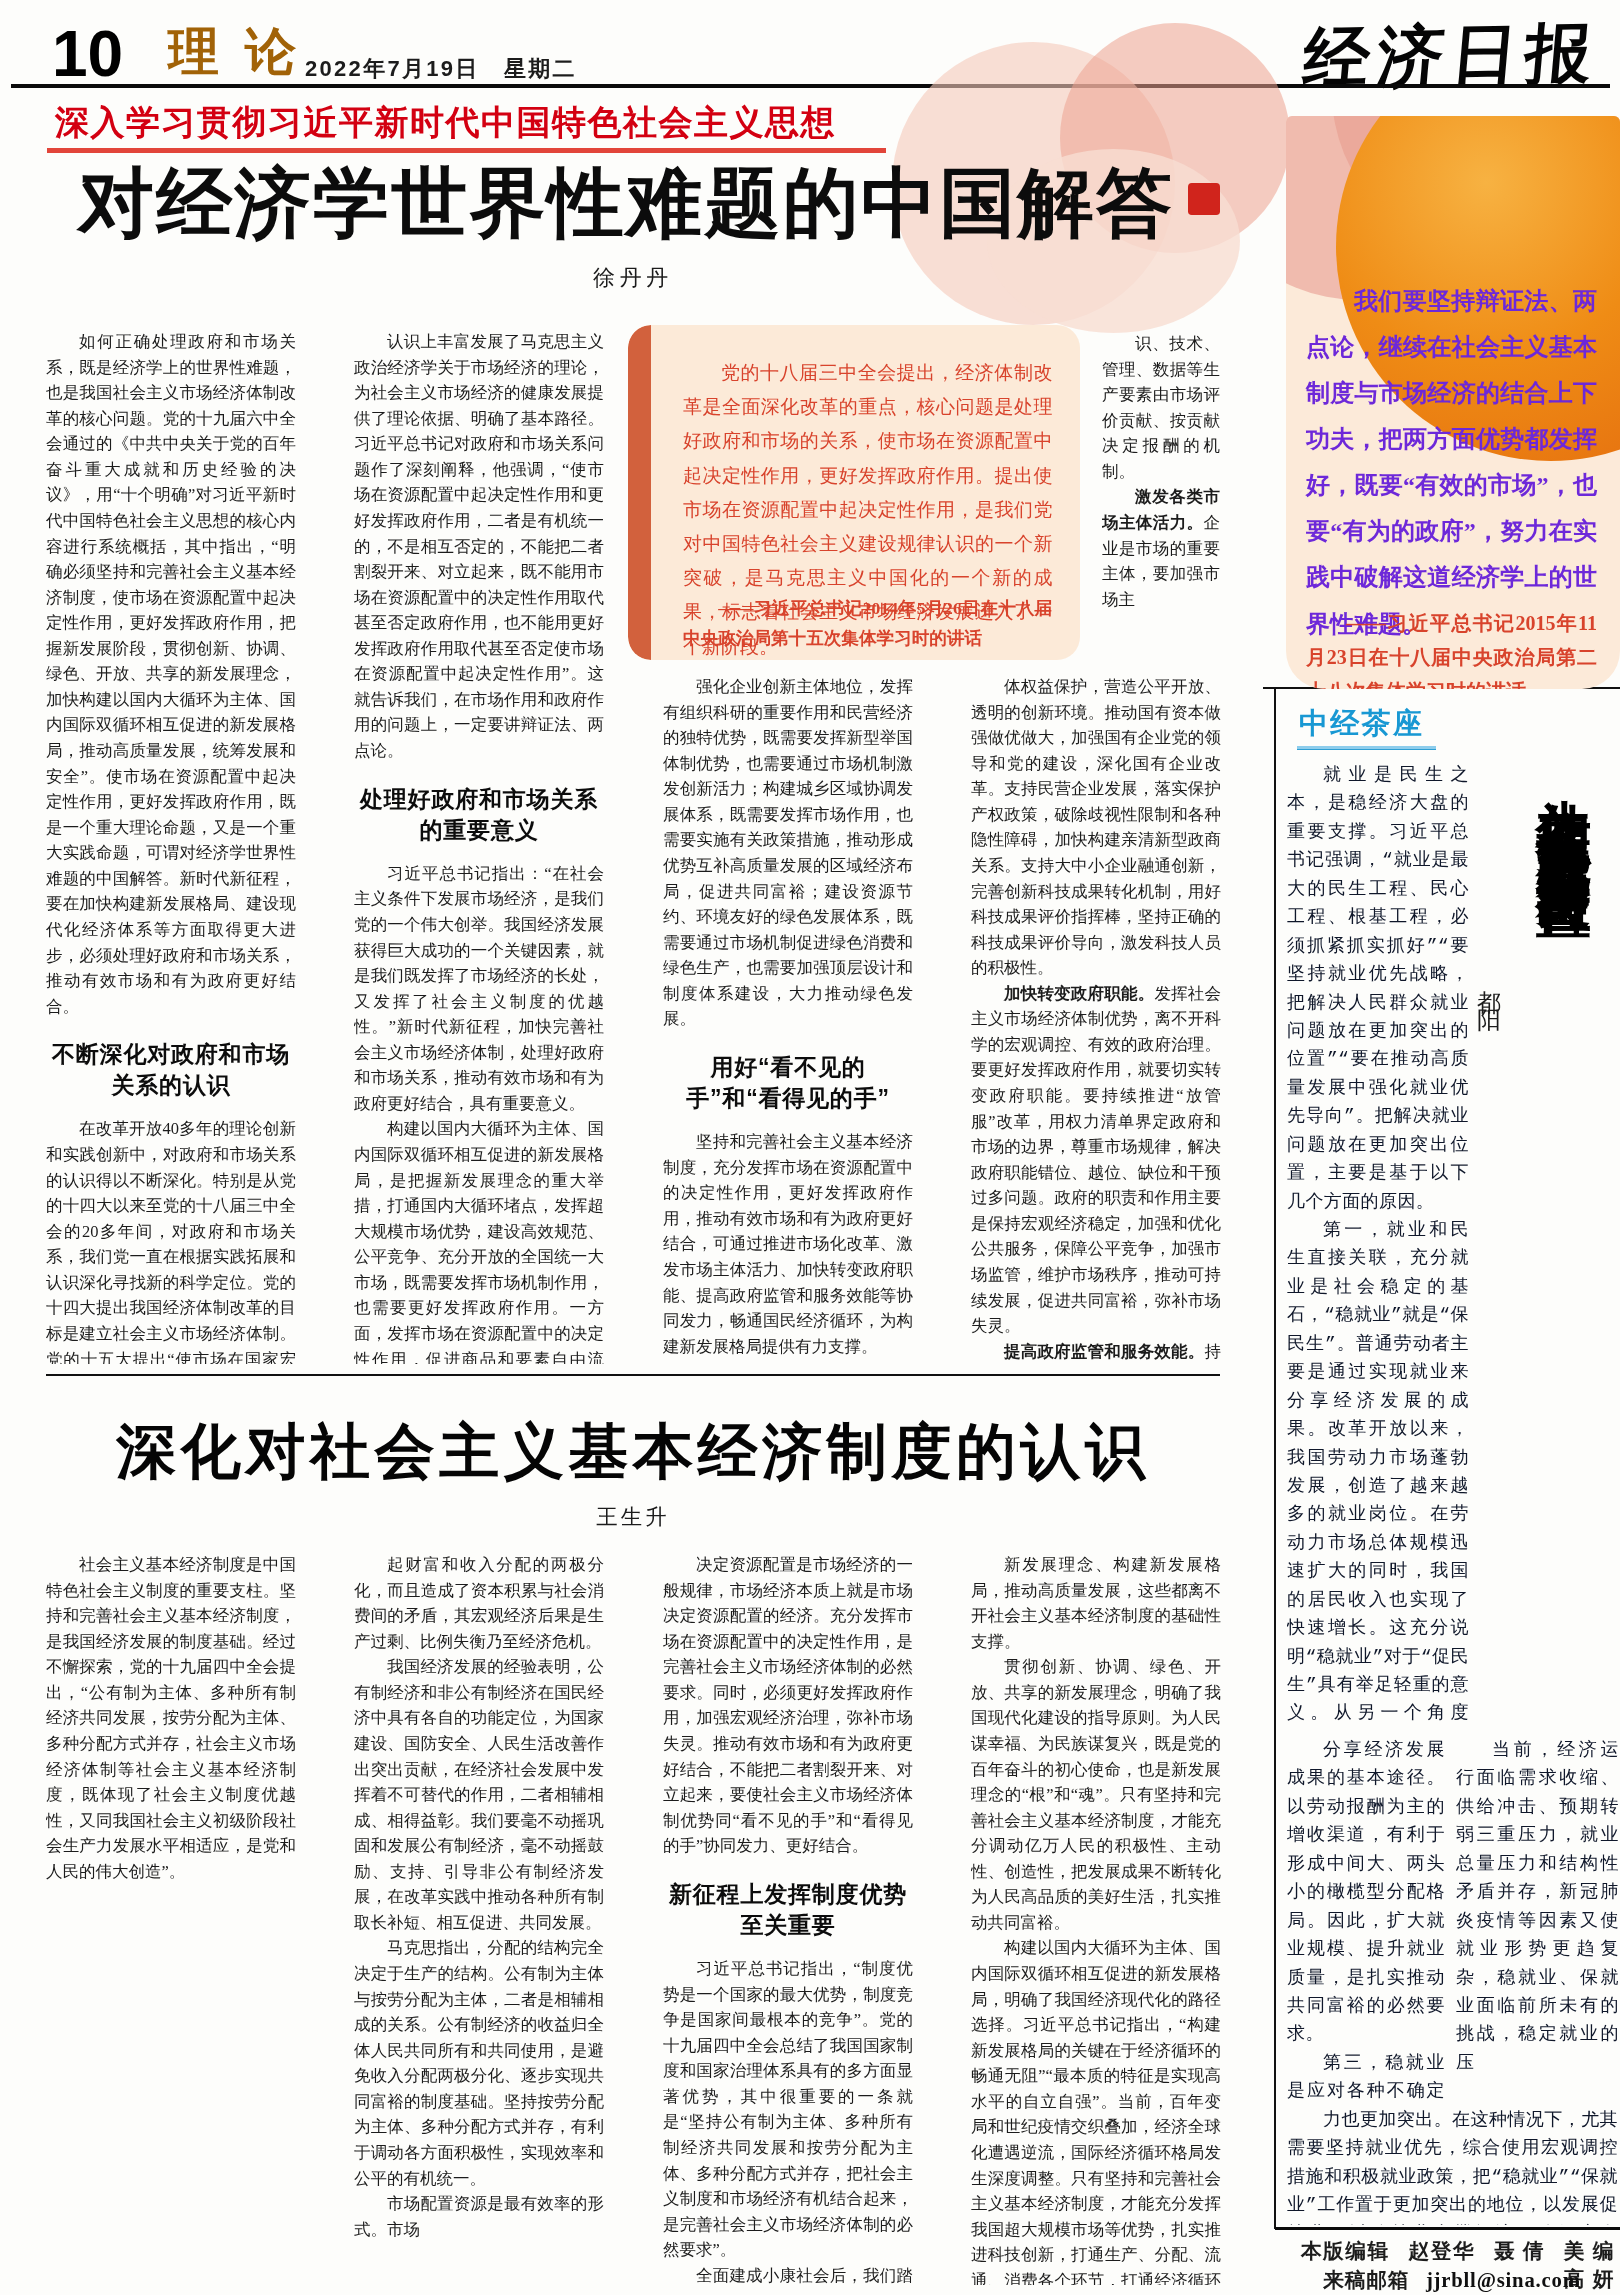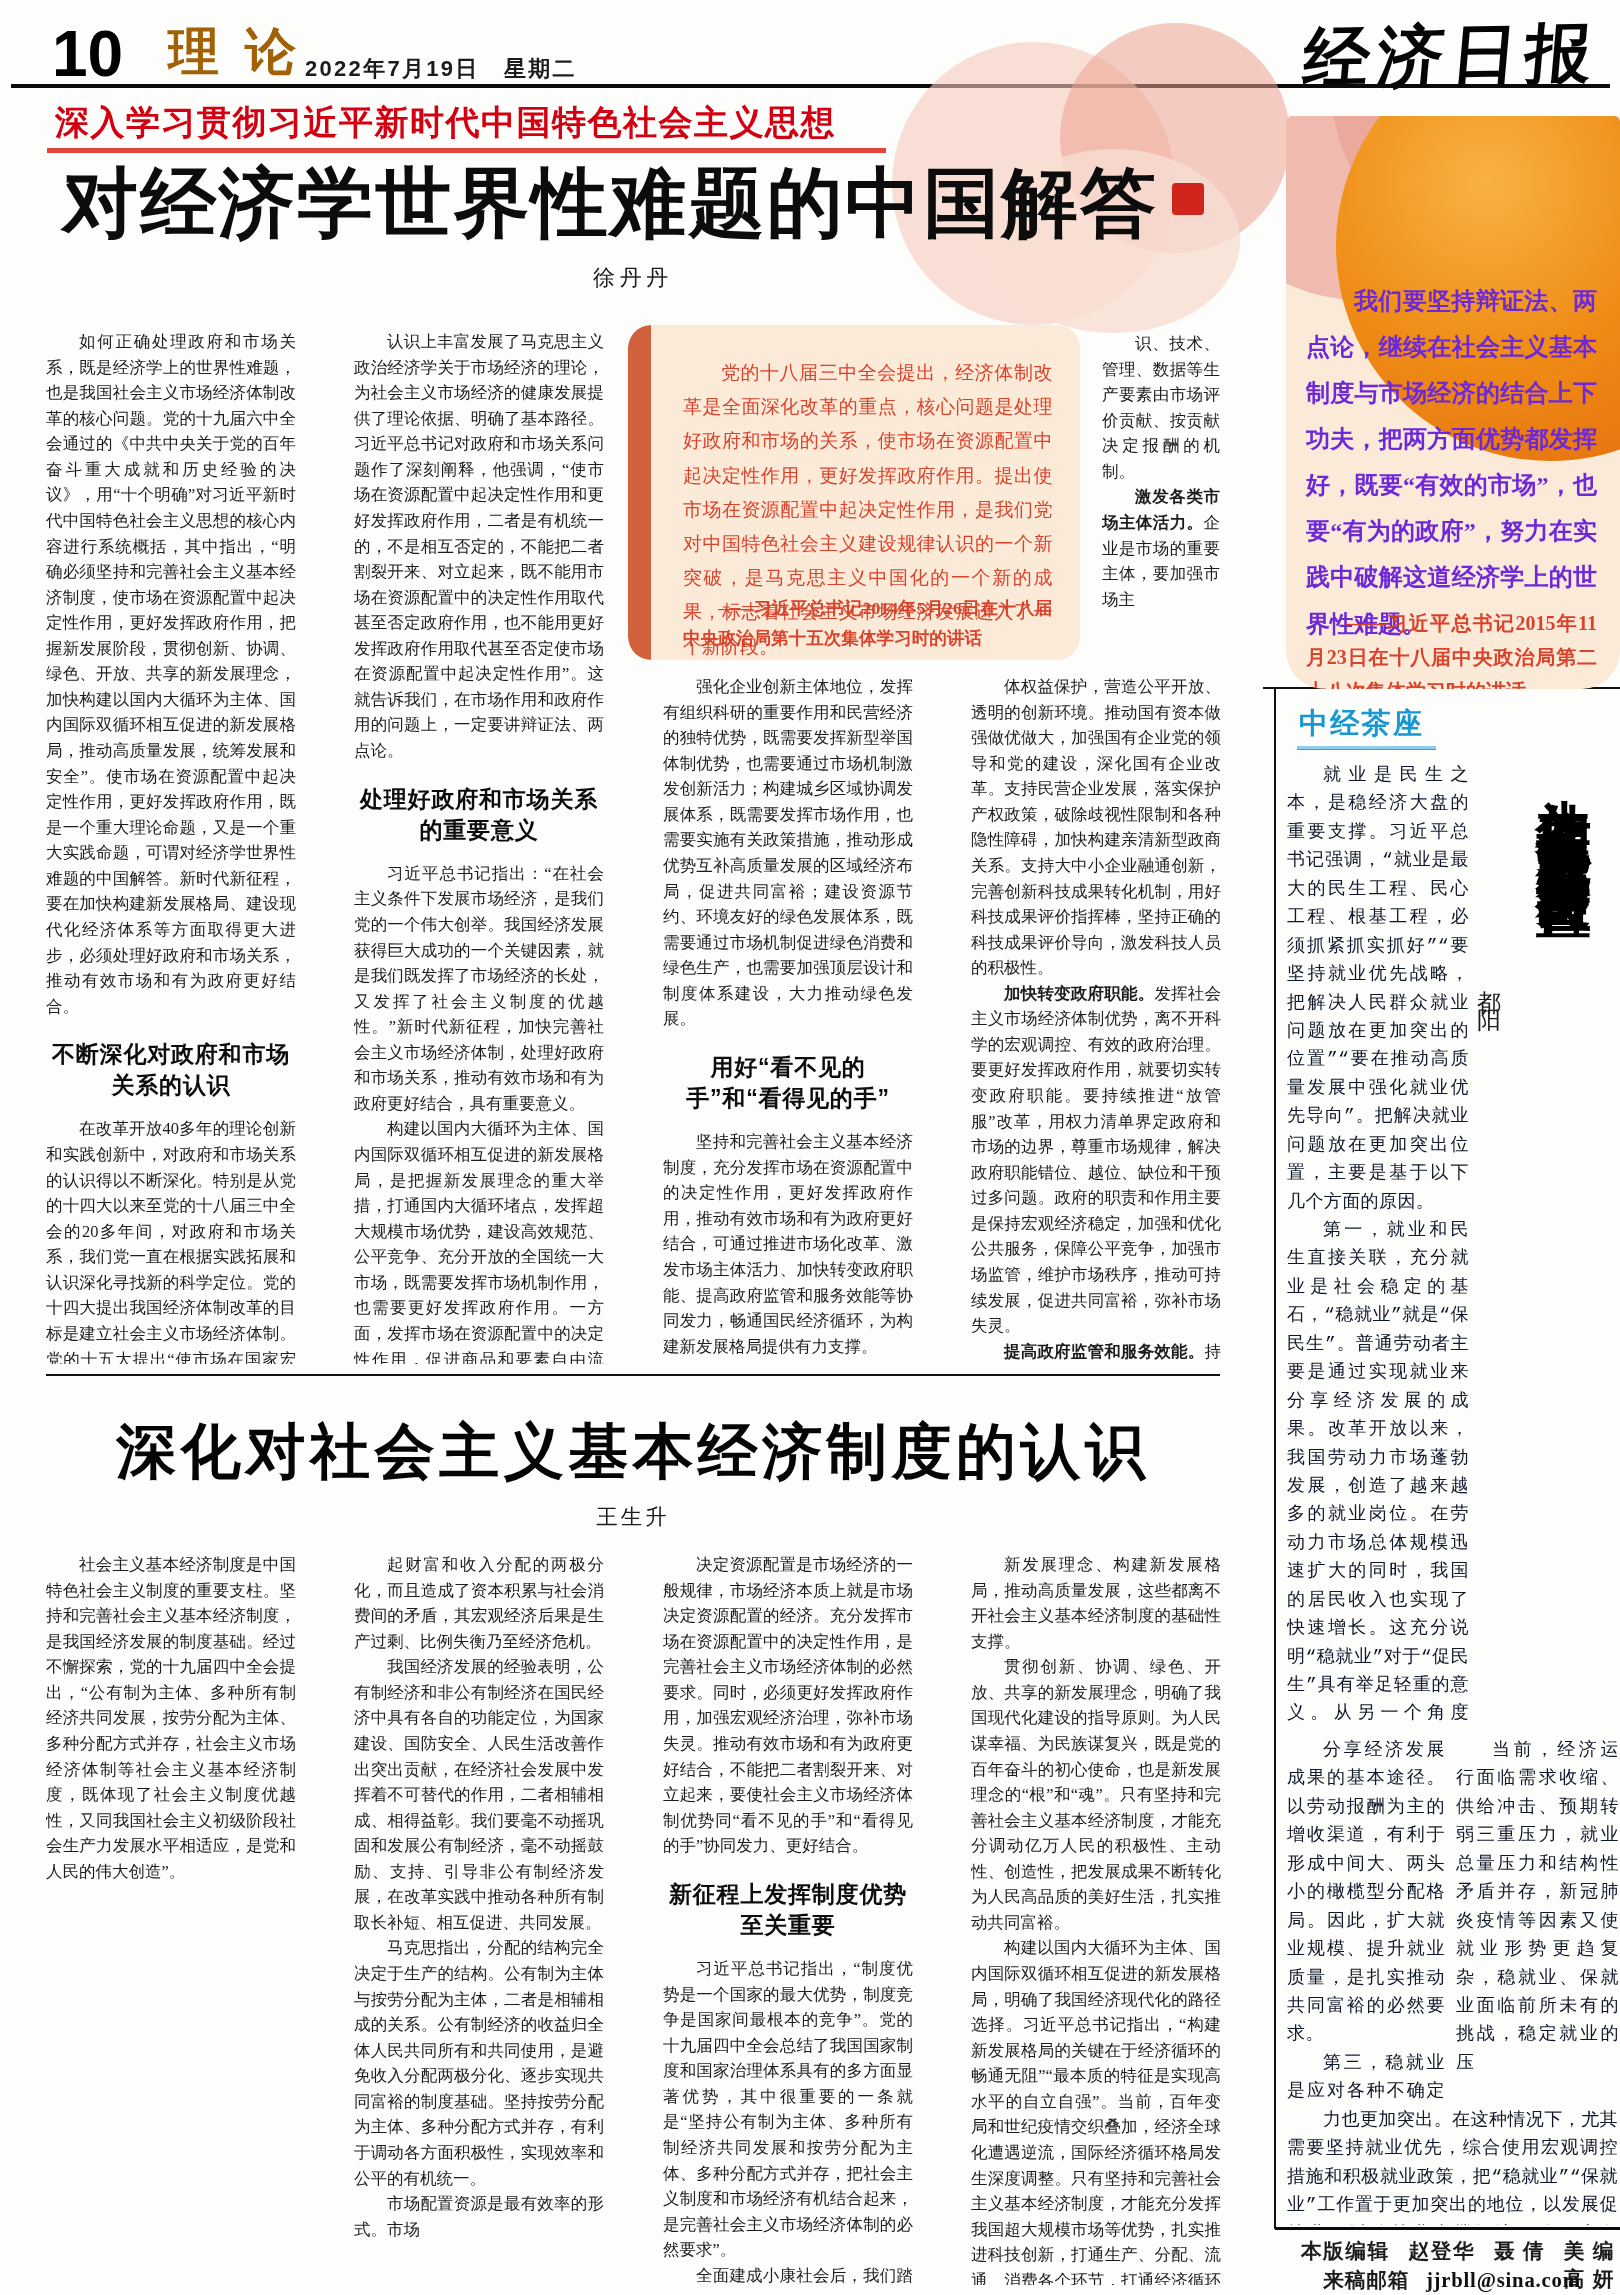--- a/index.html
+++ b/index.html
@@ -19,21 +19,21 @@
   .header-rule { left:10.7px; top:84px; width:1599px; height:3.8px; background:#0a0a0a; }
   
   .banner { left:47px; top:100px; font:700 34px "Liberation Sans",sans-serif; color:#d30011; letter-spacing:1.5px; z-index:2;margin-left:8px;}
   .banner-rule { left:47px; top:148px; width:839px; height:4.6px; background:#e2453a; z-index:2;}
   
   .deco { border-radius:50%; z-index:0; }
   .deco-a { left:892px; top:42px;  width:283px; height:283px; background:#f5cabb; opacity:.6; }
   .deco-b { left:1060px; top:23px;  width:230px; height:230px; background:#eda28f; opacity:.55; }
   .deco-c { left:987px; top:149px; width:253px; height:184px; background:#f8ddd2; opacity:.8; border-radius:50%; }
   
-  .lead-headline-wrap { left:46px; top:153px; width:1174px; text-align:center; z-index:2; }
+  .lead-headline-wrap { left:46px; top:153px; width:1174px; text-align:right; z-index:2; }
   .lead-headline { display:inline; font:900 76px "Liberation Sans",sans-serif; color:#0c0c0c; letter-spacing:2.3px; }
   .seal-mark { display:inline-block; width:32px; height:32px; background:#d0241c; border-radius:3.8px; margin-left:13.8px; vertical-align:13.8px; }
   .lead-byline { left:46px; top:263px; width:1174px; text-align:center; font:400 22px "Liberation Serif",serif; letter-spacing:4.6px; }
   .col { text-align:justify; font-size:16.5px; line-height:1.55; overflow:hidden; z-index:1; }
   .col p { text-indent:2em; }
   .col h4 { font:700 23px "Liberation Sans",sans-serif; text-align:center; text-indent:0;
             margin:20px 0 15.3px; letter-spacing:0.8px; color:#0c0c0c;}
   .col b  { font-family:"Liberation Sans",sans-serif; }
   .c1 { left:46px;   top:329px; width:250px; height:1035px; }
   .c2 { left:354px;  top:329px; width:250px; height:1035px; }

